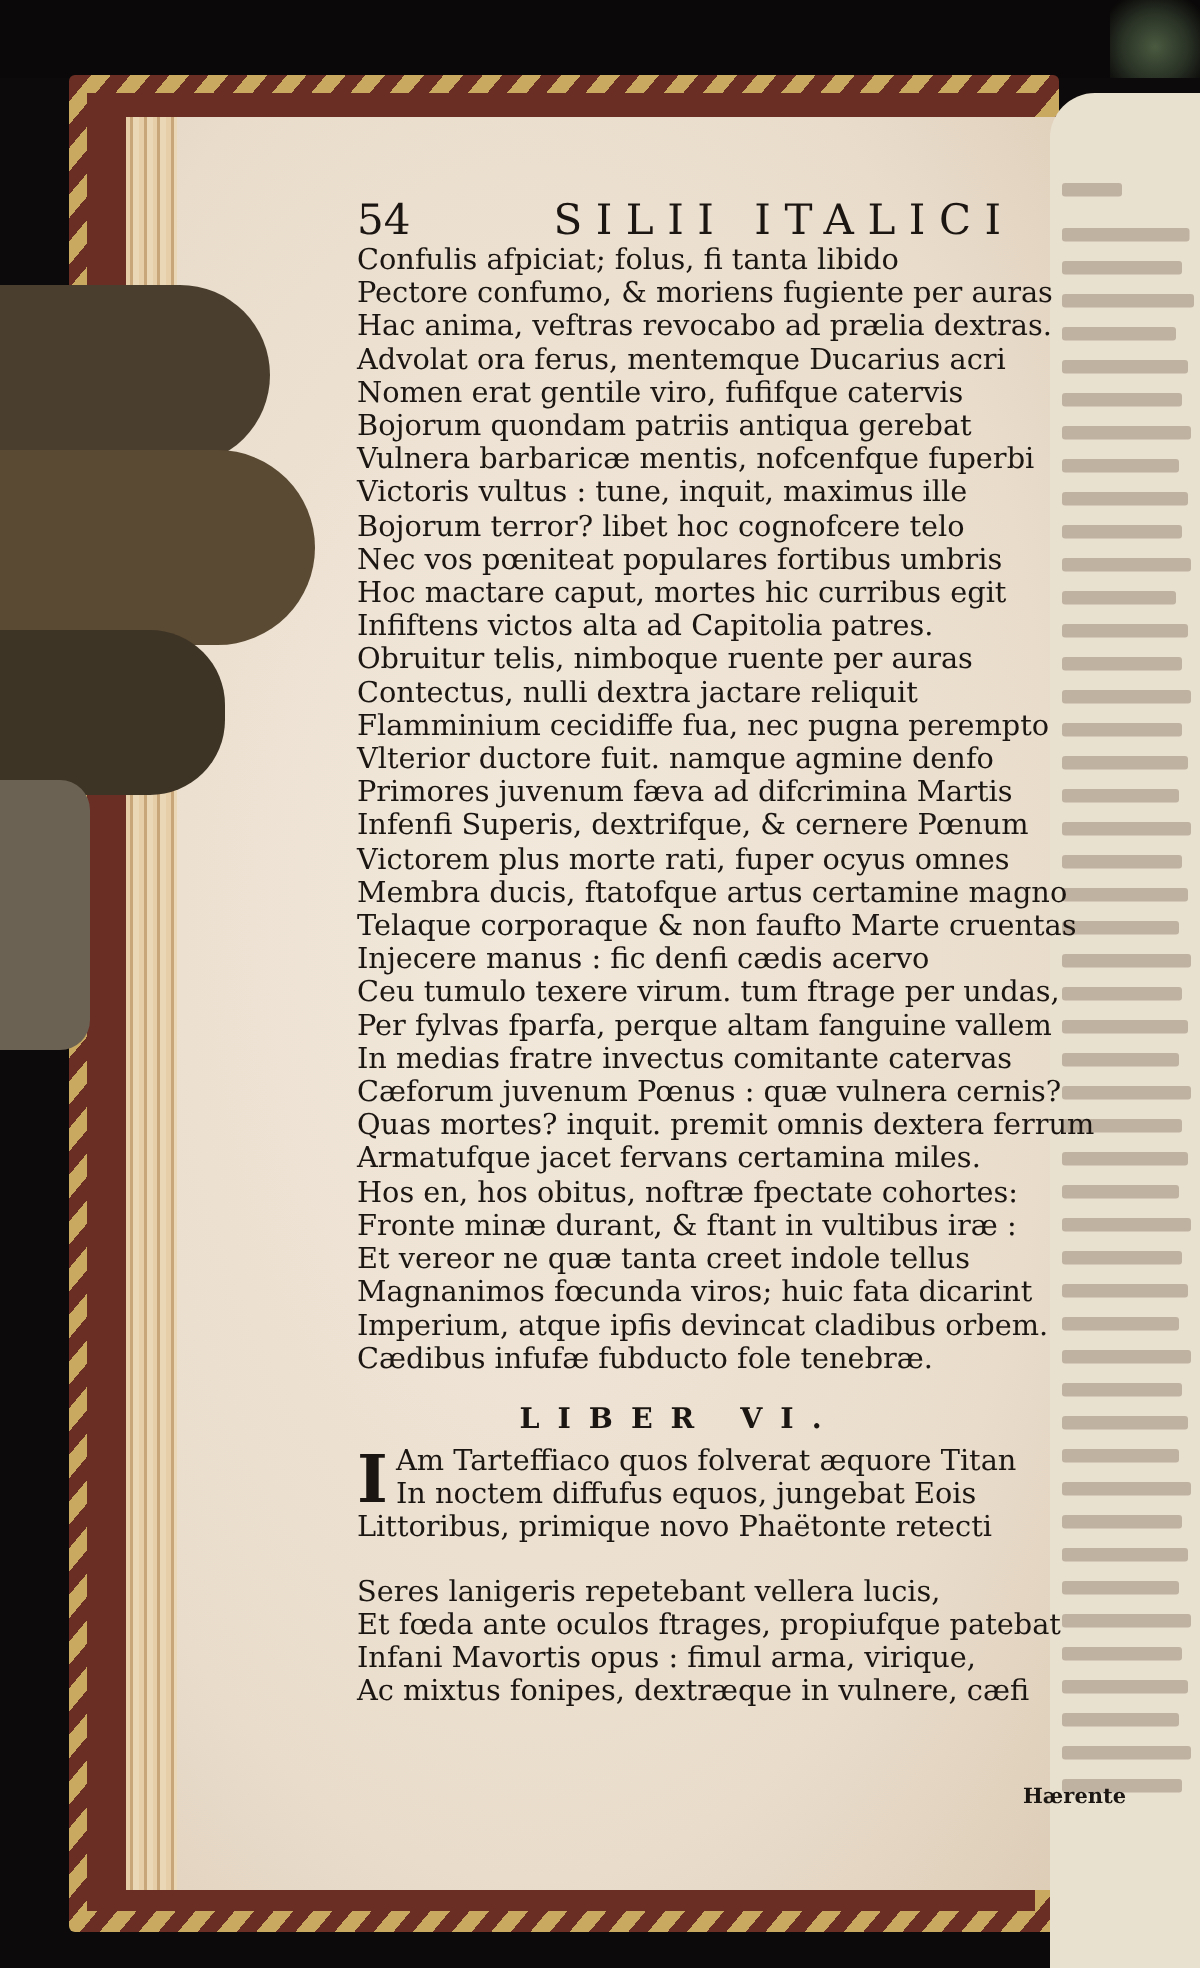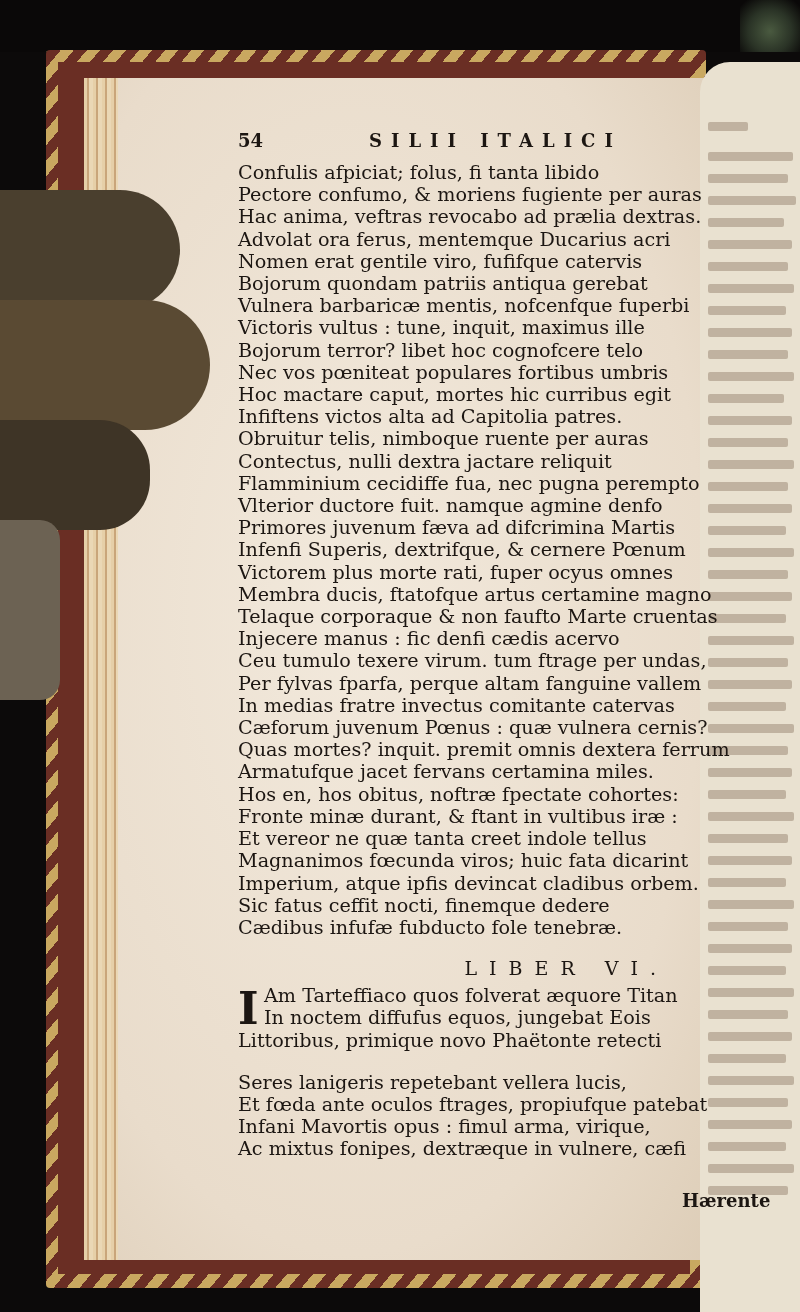--- a/index.html
+++ b/index.html
@@ -15,28 +15,28 @@
     background-image:radial-gradient(ellipse at 40% 45%, #f2e9dc 0%, #e9dccb 70%, #ddcdb7 100%); }
   .right-page { position:absolute; left:700px; top:62px; width:100px; height:1250px; background:#e9e1d0;
     border-radius:30px 0 0 0; overflow:hidden; }
   .right-page .ghost { position:absolute; left:8px; height:9px; background:#9f8d79; opacity:0.55; border-radius:2px; }
   .hand { position:absolute; left:0; top:180px; width:210px; height:520px; }
   .hand .finger1 { position:absolute; left:-20px; top:10px; width:200px; height:120px; background:#4a3f2e; border-radius:0 60px 60px 0; }
   .hand .finger2 { position:absolute; left:-20px; top:120px; width:230px; height:130px; background:#5a4a33; border-radius:0 70px 70px 0; }
   .hand .finger3 { position:absolute; left:-20px; top:240px; width:170px; height:110px; background:#3e3426; border-radius:0 50px 50px 0; }
   .hand .base { position:absolute; left:-20px; top:340px; width:80px; height:180px; background:#6c6253; border-radius:0 20px 20px 0; }
   .text-block { position:absolute; left:238px; top:130px; width:470px; color:#1c1612; }
-  .header { position:relative; height:32px; font-size:18px; letter-spacing:9px; font-weight:bold; }
+  .header { position:relative; height:32px; font-size:28px; letter-spacing:9px; font-weight:normal; }
   .header .pg { position:absolute; left:0; top:0; letter-spacing:0; }
   .header .title { position:absolute; left:118px; top:0;margin-left:13px; }
   .line { font-size:19.2px; line-height:22.2px; white-space:nowrap; }
-  .liber { text-align:right; font-size:19px; letter-spacing:12px; font-weight:normal; margin:18px 0 6px 0; padding-right:40px; }
+  .liber { text-align:center; font-size:19px; letter-spacing:12px; font-weight:bold; margin:18px 0 6px 0; padding-right:40px; }
   .dropcap-wrap { position:relative; padding-left:20px; }
   .dropcap { position:absolute; left:0; top:2px; font-size:44px; line-height:44px; font-weight:bold; }
-  .catch { position:absolute; left:682px; top:1190px; font-size:18px; font-weight:bold; color:#1c1612; }
+  .catch { position:absolute; left:682px; top:1190px; font-size:14px; font-weight:bold; color:#1c1612; }
 </style>
 </head>
 <body>
 
 <div class="top-dark"></div>
 <div class="green-tuft"></div>
 
 <div class="cover"></div>
 <div class="cover-inner"></div>
 <div class="page-stack"></div>
@@ -133,21 +133,20 @@
       <div class="line">Per fylvas fparfa, perque altam fanguine vallem</div>
       <div class="line">In medias fratre invectus comitante catervas</div>
       <div class="line">Cæforum juvenum Pœnus : quæ vulnera cernis?</div>
       <div class="line">Quas mortes? inquit. premit omnis dextera ferrum</div>
       <div class="line">Armatufque jacet fervans certamina miles.</div>
       <div class="line">Hos en, hos obitus, noftræ fpectate cohortes:</div>
       <div class="line">Fronte minæ durant, &amp; ftant in vultibus iræ :</div>
       <div class="line">Et vereor ne quæ tanta creet indole tellus</div>
       <div class="line">Magnanimos fœcunda viros; huic fata dicarint</div>
       <div class="line">Imperium, atque ipfis devincat cladibus orbem.</div>
-      <div class="line">Sic fatus ceffit nocti, finemque dedere</div>
       <div class="line">Cædibus infufæ fubducto fole tenebræ.</div>
     </div>
   <div class="liber">LIBER VI.</div>
   <div class="dropcap-wrap">
     <span class="dropcap">I</span>
     <div id="after">
         <div class="line" style="padding-left: 6px;">Am Tarteffiaco quos folverat æquore Titan</div>
         <div class="line" style="padding-left: 6px;">In noctem diffufus equos, jungebat Eois</div>
         <div class="line" style="margin-left: -20px;">Littoribus, primique novo Phaëtonte retecti</div>
         <div class="line" style="margin-left: -20px; margin-top: 20px;">Seres lanigeris repetebant vellera lucis,</div>

